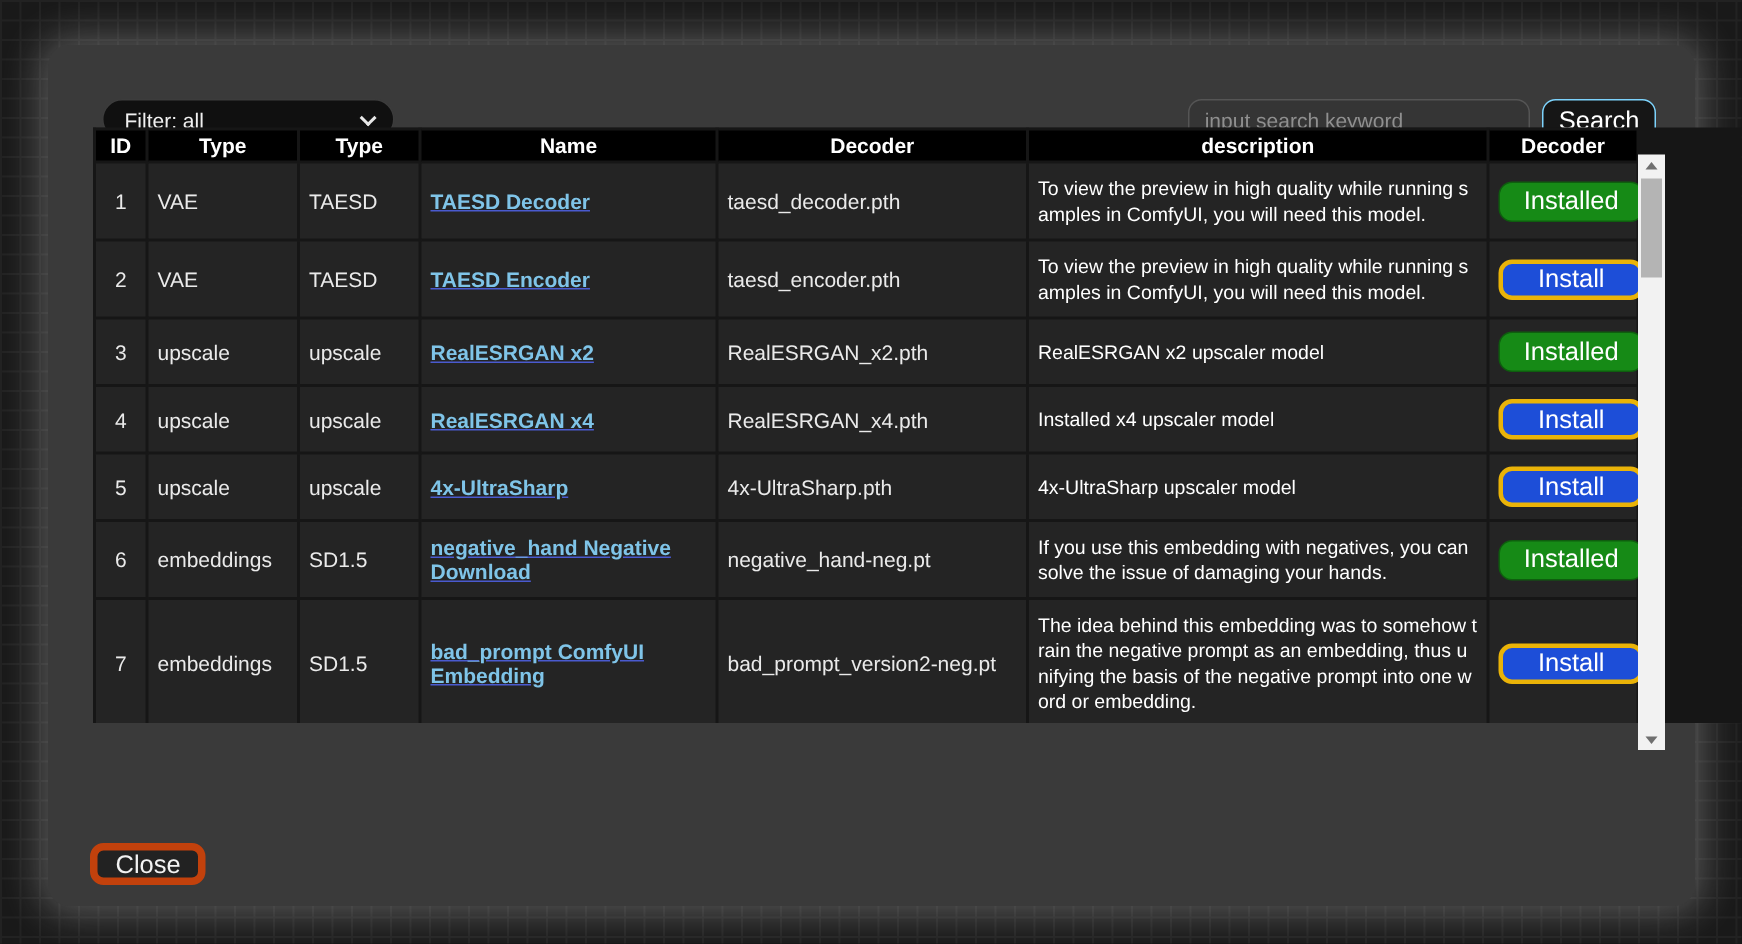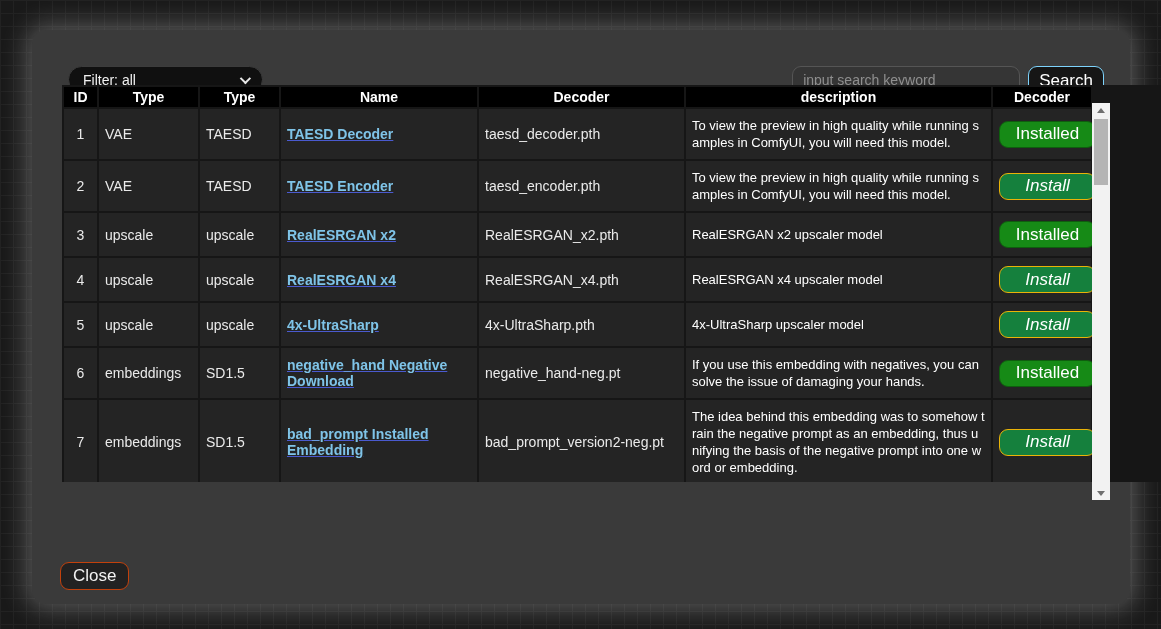--- a/index.html
+++ b/index.html
@@ -119,21 +119,21 @@
   }
 
   .dl-btn {
     width: 97px; height: 27px;
     border-radius: 9px;
     font-size: 17px;
     color: #ffffff;
     cursor: pointer;
     font-family: "Liberation Sans", sans-serif;
   }
-  .dl-btn.install { background: #15803d; border: 1px solid #eab308; font-style: italic; }
+  .dl-btn.install { background: #1d4ed8; border: 3px solid #eab308; }
   .dl-btn.installed { background: #168a16; border: 1px solid #0e5e0e; }
 
   
   .scrollbar {
     position: absolute;
     left: 1060px; top: 73px;
     width: 18px; height: 397px;
     background: #f2f2f2;
   }
   .sb-arrow { position: absolute; left: 0; width: 18px; height: 14px; display: flex; align-items: center; justify-content: center; cursor: pointer; }
@@ -147,21 +147,21 @@
     background: #b4b4b4;
     cursor: grab;
   }
 
   
   .close-btn {
     position: absolute;
     left: 28px; bottom: 14px;
     height: 28px; min-width: 66px;
     background: #222222;
-    border: 1px solid #c2410c;
+    border: 5px solid #c2410c;
     border-radius: 9px;
     color: #f2f2f2;
     font-size: 17px;
     padding: 0 12px;
     cursor: pointer;
   }
 </style>
 </head>
 <body>
 
@@ -227,21 +227,21 @@
             <td>RealESRGAN_x2.pth</td>
             <td class="c-desc">RealESRGAN x2 upscaler model</td>
             <td class="c-dl"><button class="dl-btn installed">Installed</button></td>
           </tr>
           <tr>
             <td class="c-id">4</td>
             <td>upscale</td>
             <td>upscale</td>
             <td class="c-name"><a class="model-link">RealESRGAN x4</a></td>
             <td>RealESRGAN_x4.pth</td>
-            <td class="c-desc">RealESRGAN x4 upscaler model</td>
+            <td class="c-desc">Installed x4 upscaler model</td>
             <td class="c-dl"><button class="dl-btn install">Install</button></td>
           </tr>
           <tr>
             <td class="c-id">5</td>
             <td>upscale</td>
             <td>upscale</td>
             <td class="c-name"><a class="model-link">4x-UltraSharp</a></td>
             <td>4x-UltraSharp.pth</td>
             <td class="c-desc">4x-UltraSharp upscaler model</td>
             <td class="c-dl"><button class="dl-btn install">Install</button></td>
@@ -252,21 +252,21 @@
             <td>SD1.5</td>
             <td class="c-name"><a class="model-link">negative_hand Negative Download</a></td>
             <td>negative_hand-neg.pt</td>
             <td class="c-desc">If you use this embedding with negatives, you can solve the issue of damaging your hands.</td>
             <td class="c-dl"><button class="dl-btn installed">Installed</button></td>
           </tr>
           <tr>
             <td class="c-id">7</td>
             <td>embeddings</td>
             <td>SD1.5</td>
-            <td class="c-name"><a class="model-link">bad_prompt Installed Embedding</a></td>
+            <td class="c-name"><a class="model-link">bad_prompt ComfyUI Embedding</a></td>
             <td>bad_prompt_version2-neg.pt</td>
             <td class="c-desc">The idea behind this embedding was to somehow train the negative prompt as an embedding, thus unifying the basis of the negative prompt into one word or embedding.</td>
             <td class="c-dl"><button class="dl-btn install">Install</button></td>
           </tr>
         </tbody>
     </table>
   </div>
 
   <div class="scrollbar">
     <div class="sb-arrow up">

